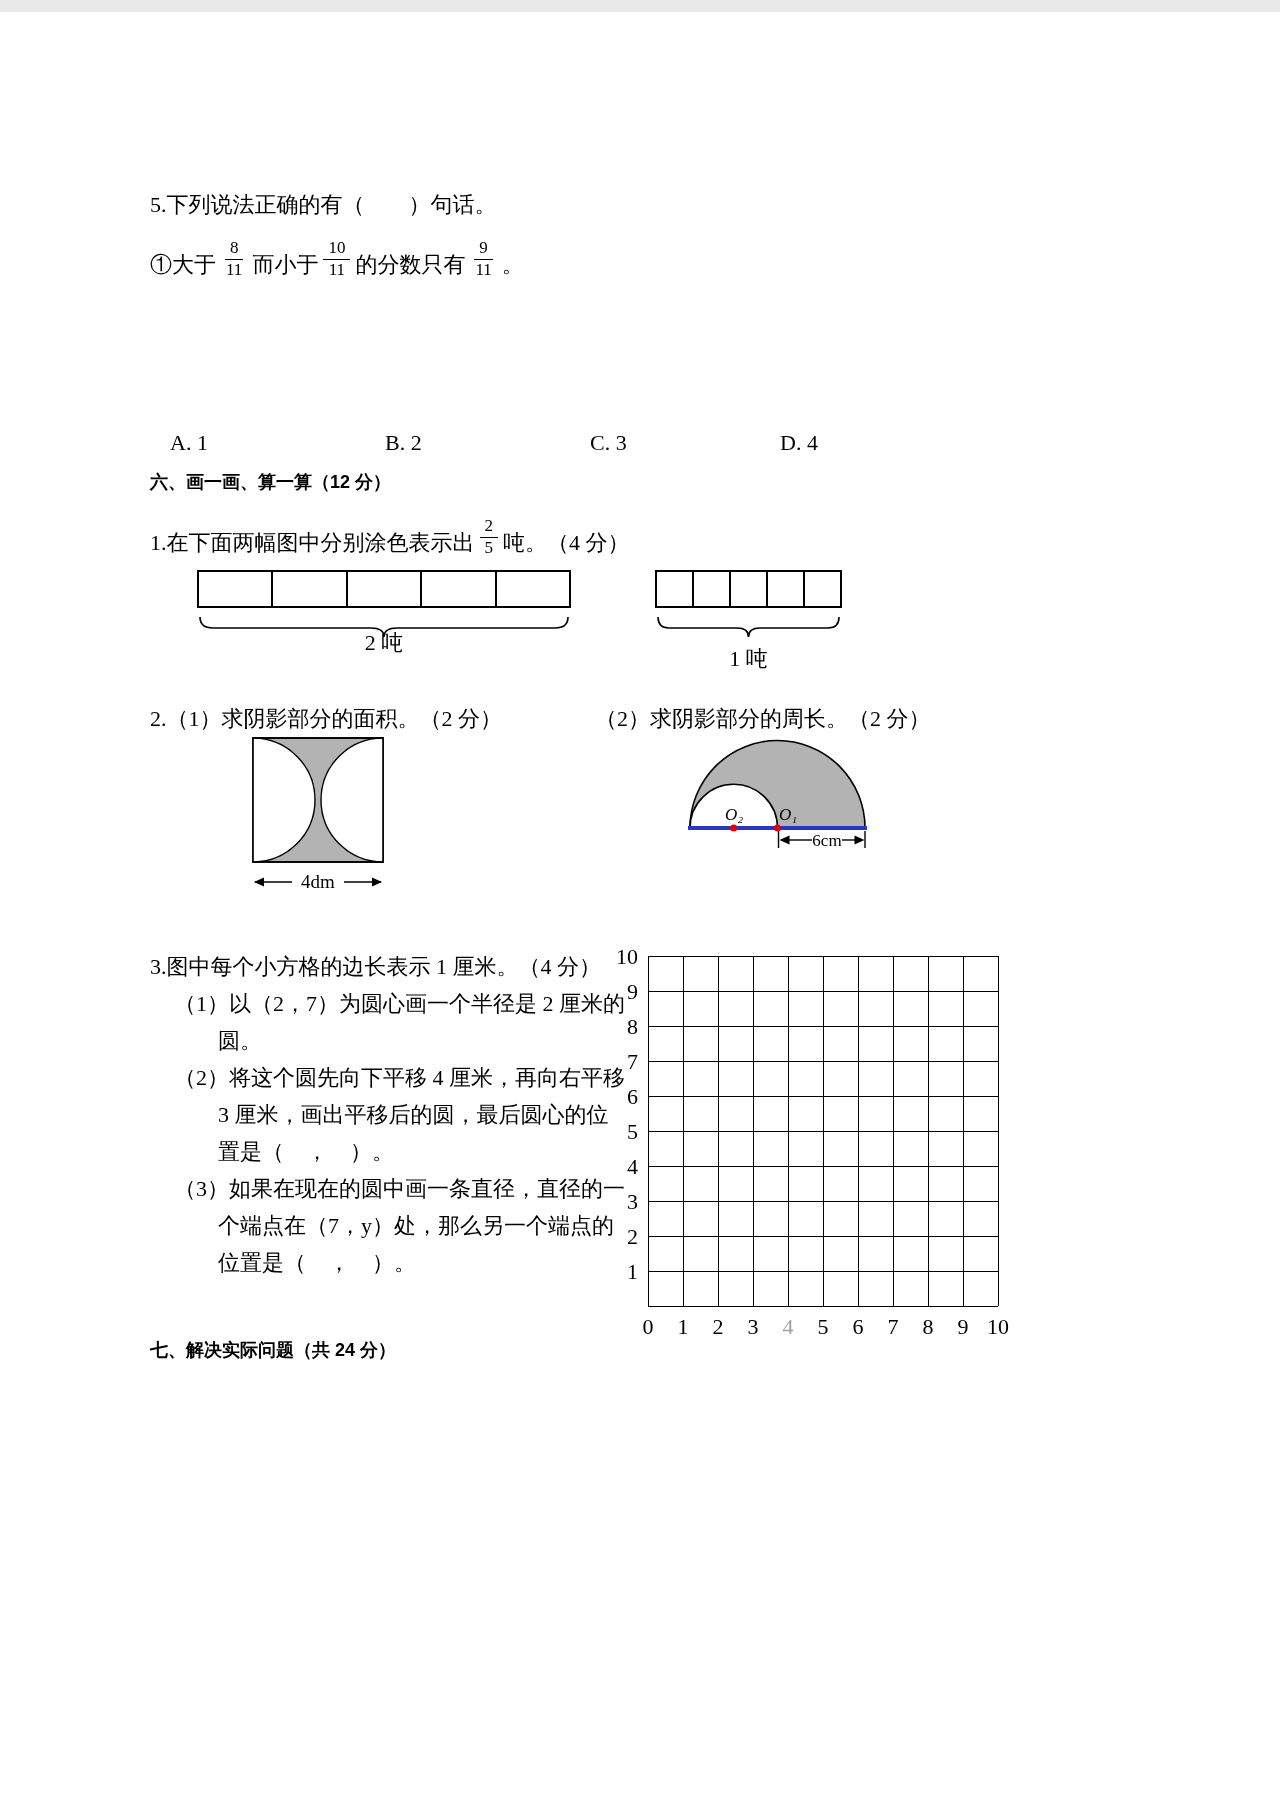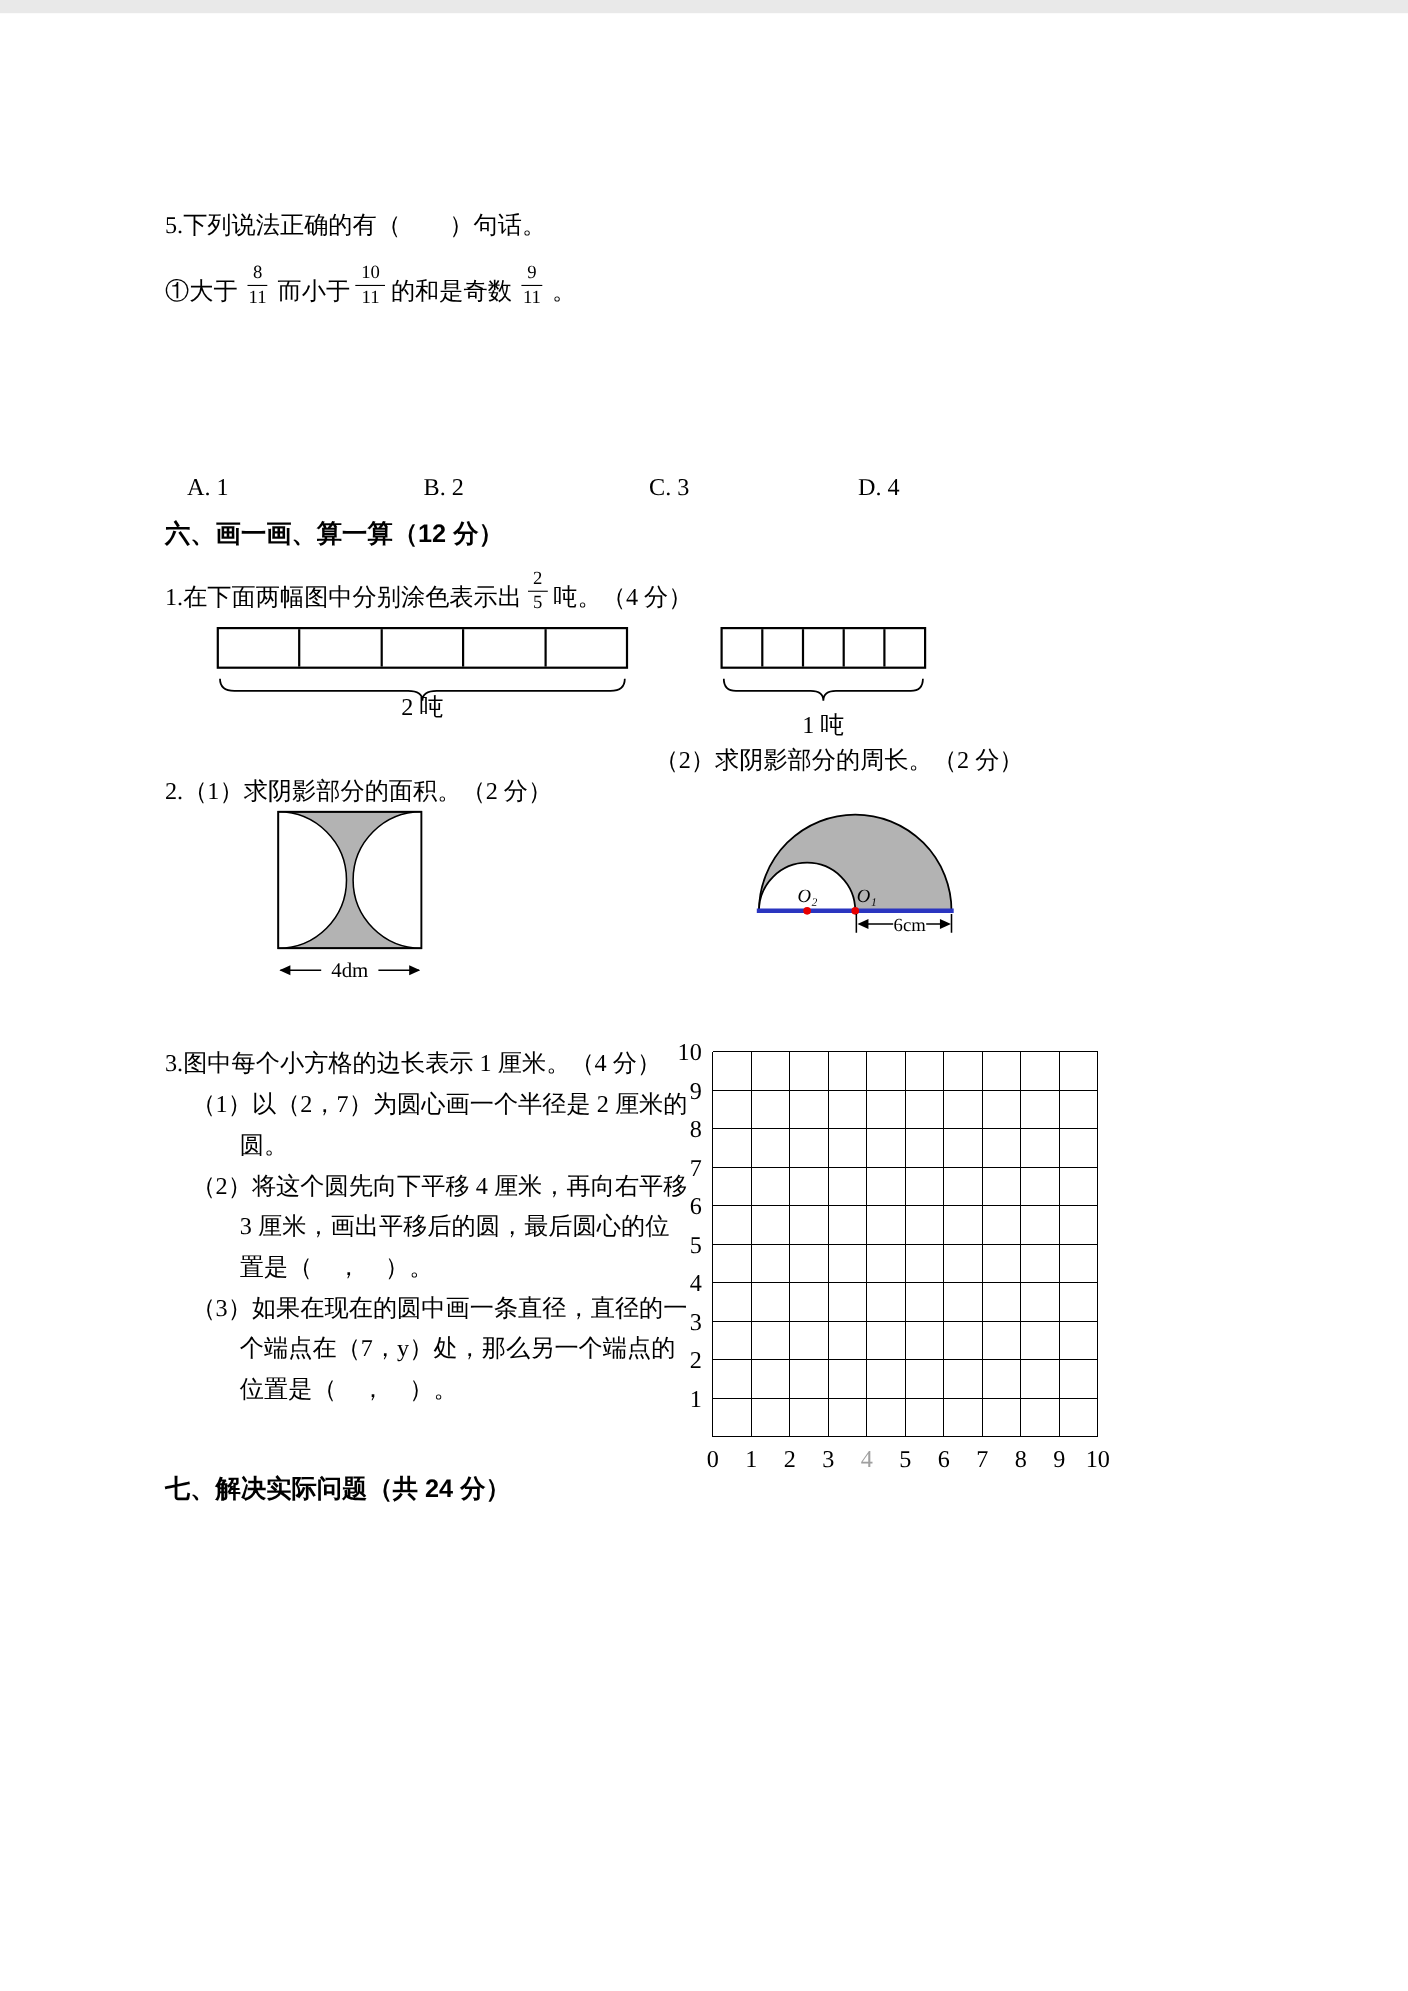--- a/index.html
+++ b/index.html
@@ -8,21 +8,21 @@
     width:1280px;
     height:1810px;
     margin:12px auto;
     background:#ffffff;
     color:#000;
     font-family:"Liberation Serif","DejaVu Serif",serif;
     font-size:22px;
     overflow:hidden;
   }
   .abs{position:absolute;}
-  .hei{font-family:"Liberation Sans","DejaVu Sans",sans-serif;font-weight:700;font-size:23px;}
+  .hei{font-family:"Liberation Sans","DejaVu Sans",sans-serif;font-weight:700;font-size:18px;}
   .row-center{display:flex;align-items:flex-end;white-space:nowrap;}
   .frac{
     display:inline-flex;flex-direction:column;align-items:center;
     margin:0 5px;font-size:17px;line-height:1.2;vertical-align:middle;
   }
   .frac .fn{padding:0 5px;border-bottom:1.4px solid #000;}
   .frac .fd{padding:0 5px;}
   .bar{height:38px;border:2px solid #000;display:flex;box-sizing:border-box;background:#fff;}
   .bar .cell{flex:1;border-right:2px solid #000;}
   .bar .cell:last-child{border-right:none;}
@@ -43,21 +43,21 @@
     <span>①大于</span>
     <span class="frac">
         <span class="fn">8</span>
         <span class="fd">11</span>
       </span>
     <span>而小于</span>
     <span class="frac">
         <span class="fn">10</span>
         <span class="fd">11</span>
       </span>
-    <span>的和是奇数</span>
+    <span>的分数只有</span>
     <span class="frac">
         <span class="fn">9</span>
         <span class="fd">11</span>
       </span>
     <span>。</span>
   </div>
 
 
   <div class="abs" style="left:150px;top:418px;width:900px;height:30px">
     <span class="abs" style="left:20px">A. 1</span>
@@ -95,21 +95,21 @@
     <div class="cell"></div>
     <div class="cell"></div>
     <div class="cell"></div>
   </div>
   <svg class="abs" style="left:655px;top:601px" width="187" height="27" viewBox="0 0 187 27">
     <path d="M3 4 Q3 15 14 15 L82 15 Q93.5 15 93.5 24 Q93.5 15 105 15 L173 15 Q184 15 184 4" stroke="#000" stroke-width="1.6" fill="none"></path>
   </svg>
   <div class="abs bar-label" style="left:655px;top:632px;width:187px">1 吨</div>
 
   <div class="abs" style="left:150px;top:692px">2.（1）求阴影部分的面积。（2 分）</div>
-  <div class="abs" style="left:595px;top:664px">（2）求阴影部分的周长。（2 分）</div>
+  <div class="abs" style="left:595px;top:692px">（2）求阴影部分的周长。（2 分）</div>
 
   <svg class="abs" style="left:250px;top:724px" width="136" height="160" viewBox="0 0 136 160">
     <defs>
       <clipPath id="sqclip">
           <rect x="3" y="2" width="130" height="124"></rect>
         </clipPath>
     </defs>
     <rect x="3" y="2" width="130" height="124" fill="#b3b3b3" stroke="#000" stroke-width="1.6"></rect>
     <g clip-path="url(#sqclip)">
       <circle cx="3" cy="64" r="62" fill="#ffffff" stroke="#000" stroke-width="1.4"></circle>

